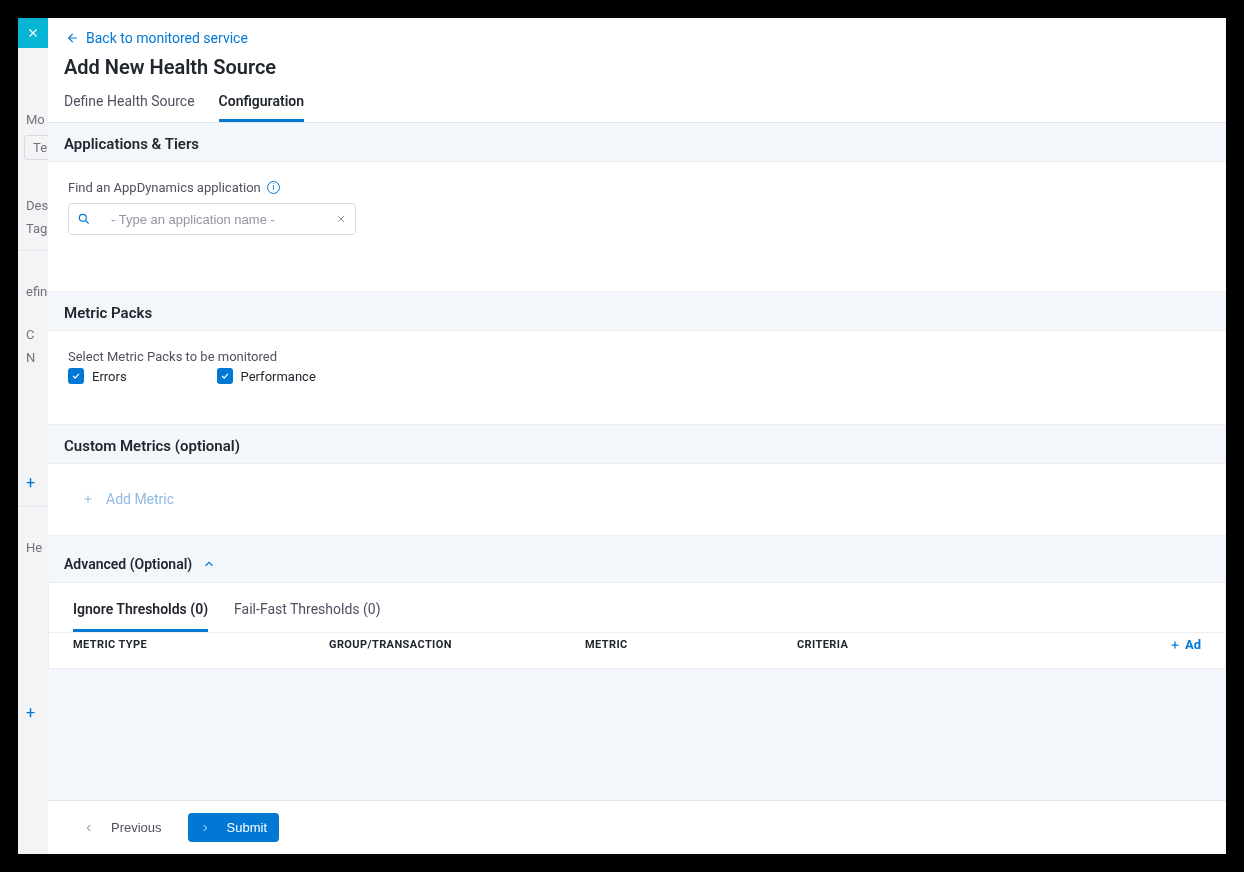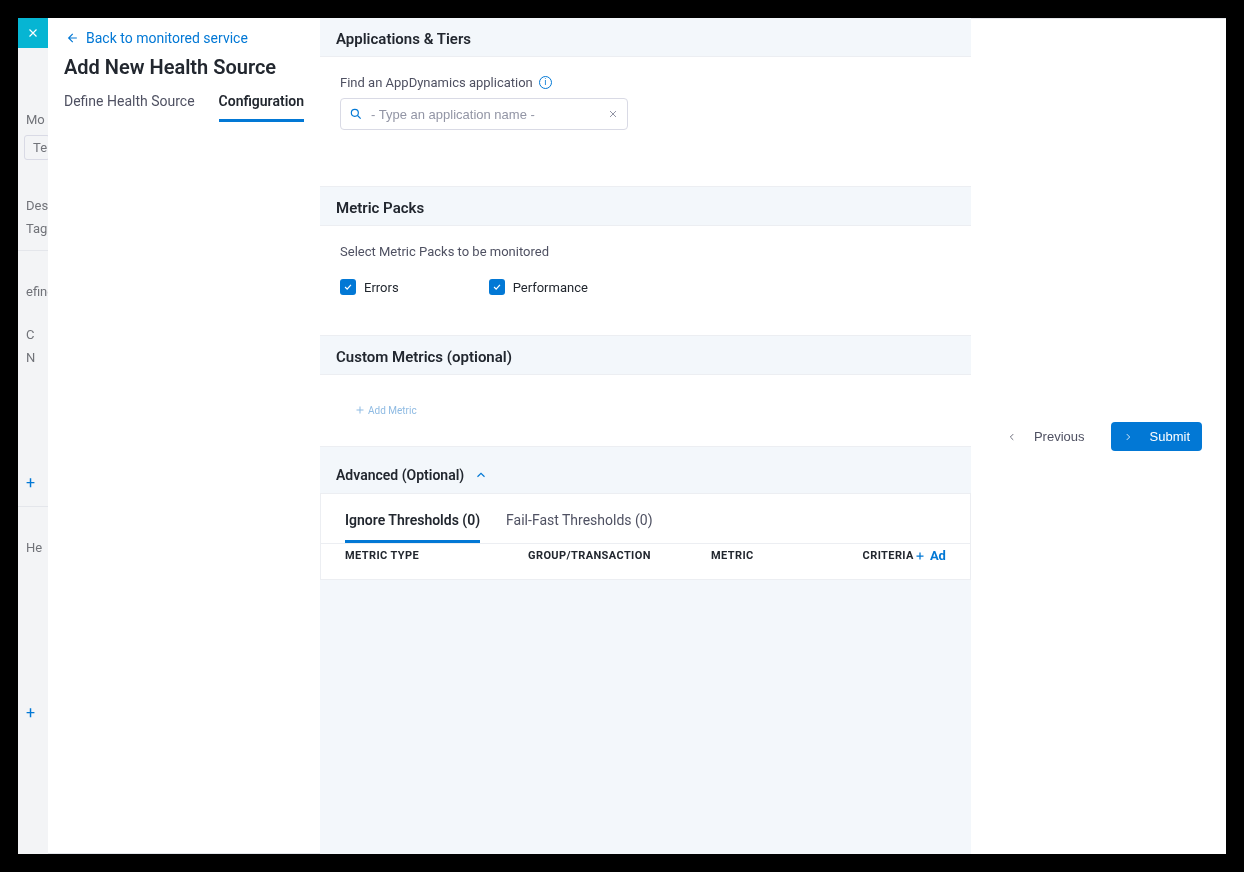--- a/index.html
+++ b/index.html
@@ -41,21 +41,21 @@
   z-index: 20;
 }
 .close-btn svg{width:14px;height:14px;stroke:#fff;stroke-width:2;}
 
 
 .panel {
   position:absolute;
   top:10px; left:40px; right:10px; bottom:10px;
   background:#4d7c0f;
   display:flex;
-  flex-direction:row;
+  flex-direction:column;
   z-index:10;
 }
 
 
 .phead {
   padding: 12px 16px 0 16px;
   border-bottom: 1px solid #e4e6eb;
   background:#fff;
 }
 .back-link {
@@ -90,36 +90,36 @@
   width:13px;height:13px;border:1px solid #0278d5;border-radius:50%;
   display:inline-flex;align-items:center;justify-content:center;
   color:#0278d5;font-size:9px;line-height:1;
 }
 .search-field {
   margin-top:8px;
   width: 288px; height:32px;
   border:1px solid #d9dae5;
   border-radius:4px;
   display:flex; align-items:center;
-  padding:0 8px; gap:8px;
+  padding:0 8px; gap:20px;
 }
 .search-field input {
   border:none;outline:none;flex:1;font-size:13px;color:#4f5162;
 }
 .search-field input::placeholder{color:#9295a5;}
 .sicon{width:14px;height:14px;stroke:#0278d5;stroke-width:2;fill:none;}
 .clricon{width:12px;height:12px;stroke:#9295a5;stroke-width:2;}
 
 .cb-row{display:flex;align-items:center;gap:8px;font-size:13px;color:#22272f;}
 .cb{width:16px;height:16px;border-radius:3px;background:#0278d5;display:inline-flex;align-items:center;justify-content:center;}
 .cb svg{width:10px;height:10px;stroke:#fff;stroke-width:3;fill:none;}
-.cb-group{display:flex;gap:90px;margin-top:20px;}
+.cb-group{display:flex;gap:90px;margin-top:4px;}
 
 .add-metric{
-  color:#8fbbe3;font-size:10px;display:inline-flex;align-items:center;gap:2px;cursor:pointer;
+  color:#8fbbe3;font-size:14px;display:inline-flex;align-items:center;gap:12px;cursor:pointer;
   margin-left:14px;
 }
 .add-metric svg{width:12px;height:12px;stroke:#8fbbe3;stroke-width:2;}
 
 .adv-head{
   display:flex;align-items:center;gap:10px;
   padding:20px 16px 10px 16px;
   font-size:14px;font-weight:600;color:#22272f;
 }
 .chev-up{width:14px;height:14px;stroke:#0278d5;stroke-width:2;fill:none;}

